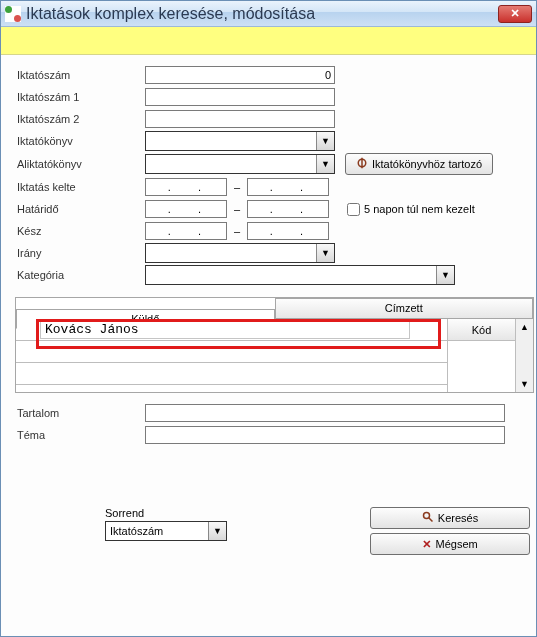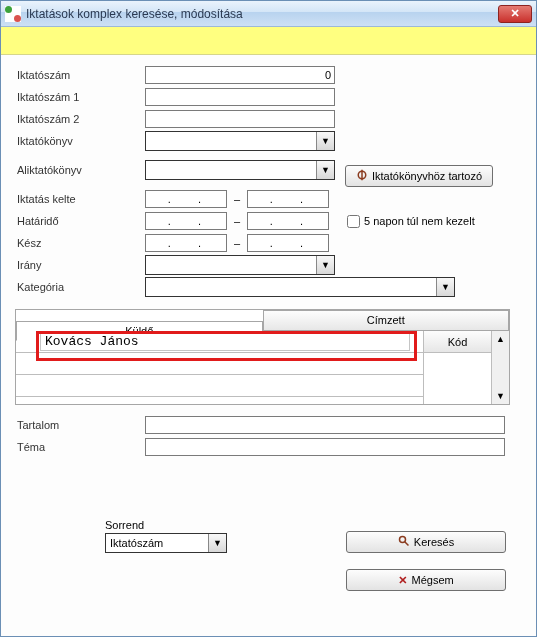--- a/index.html
+++ b/index.html
@@ -45,41 +45,41 @@
   }
   .title-icon::after {
     content:"";
     position:absolute;
     width:7px;height:7px;border-radius:50%;
     background:#d9534f;right:0;bottom:0;
   }
   .title-text {
     flex: 1;
     color: #2b3a52;
-    font-size: 12px;
+    font-size: 16px;
   }
   .close-btn {
     width: 34px; height: 18px;
     background: linear-gradient(to bottom,#e57b73,#c9302c);
     border: 1px solid #8c2320;
     border-radius: 3px;
     color: #fff;
     display: flex; align-items:center; justify-content:center;
     font-weight: bold;
     font-size: 11px;
     cursor: pointer;
   }
   .yellow-strip {
     height: 28px;
     background: #ffff80;
     border-bottom: 1px solid #d6d68a;
   }
   .content {
     flex: 1;
-    padding: 10px 26px 8px 14px;
+    padding: 10px 2px 8px 14px;
     background: #fdfdfd;
     display: flex;
     flex-direction: column;
   }
   .form-row {
     display: flex;
     align-items: center;
     margin-bottom: 2px;
     min-height: 20px;
   }
@@ -123,21 +123,20 @@
     height: 22px;
     border: 1px solid #6f6f6f;
     border-radius: 3px;
     background: linear-gradient(to bottom,#fdfdfd,#e3e3e3);
     font-size: 11px;
     padding: 0 10px;
     display: inline-flex;
     align-items: center;
     gap: 4px;
     cursor: pointer;
-    margin-top: 12px;
   }
   .date-group { display:flex; align-items:center; gap:4px; }
   .date-box {
     width: 82px; height: 18px;
     border:1px solid #7a7a7a;
     background:#fff;
     text-align:center;
     font-size:11px;
     letter-spacing: 3px;
   }

